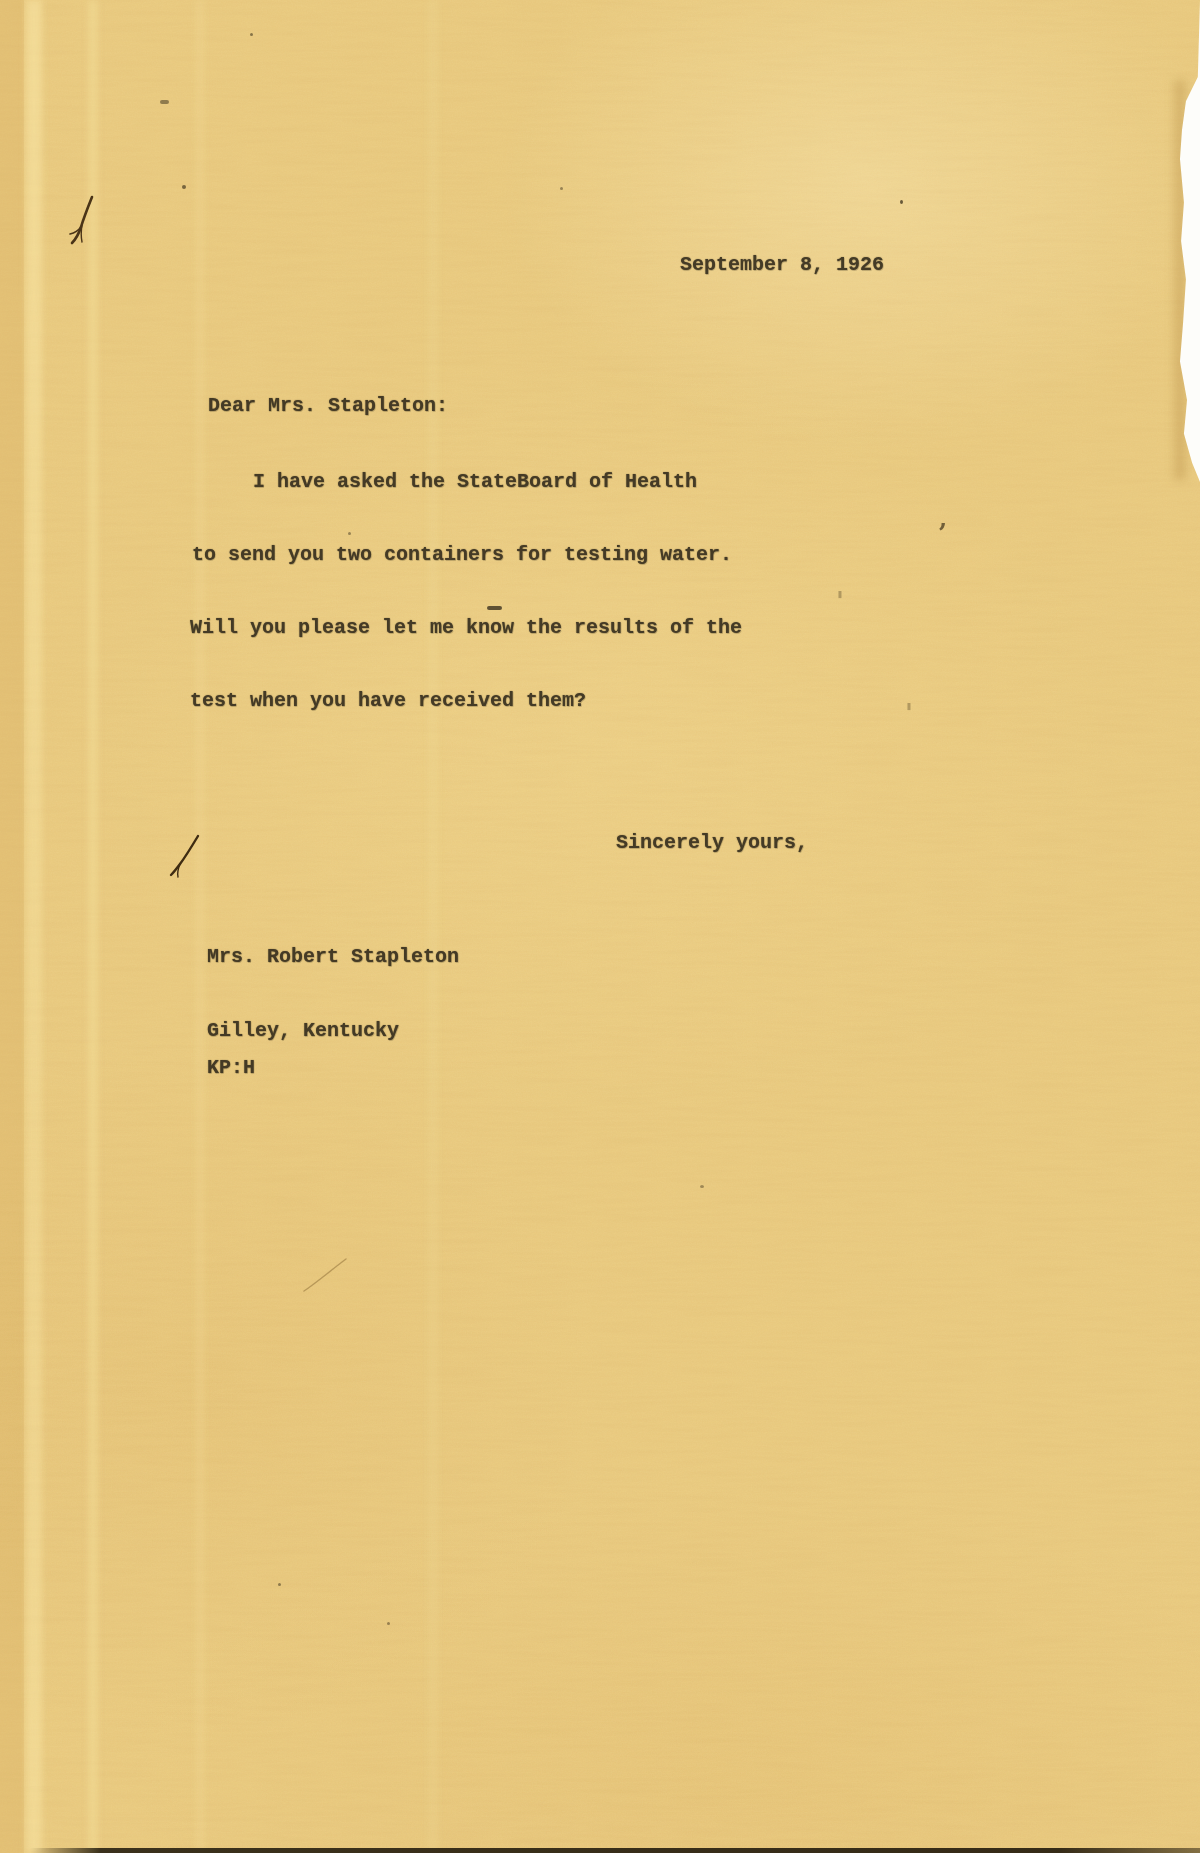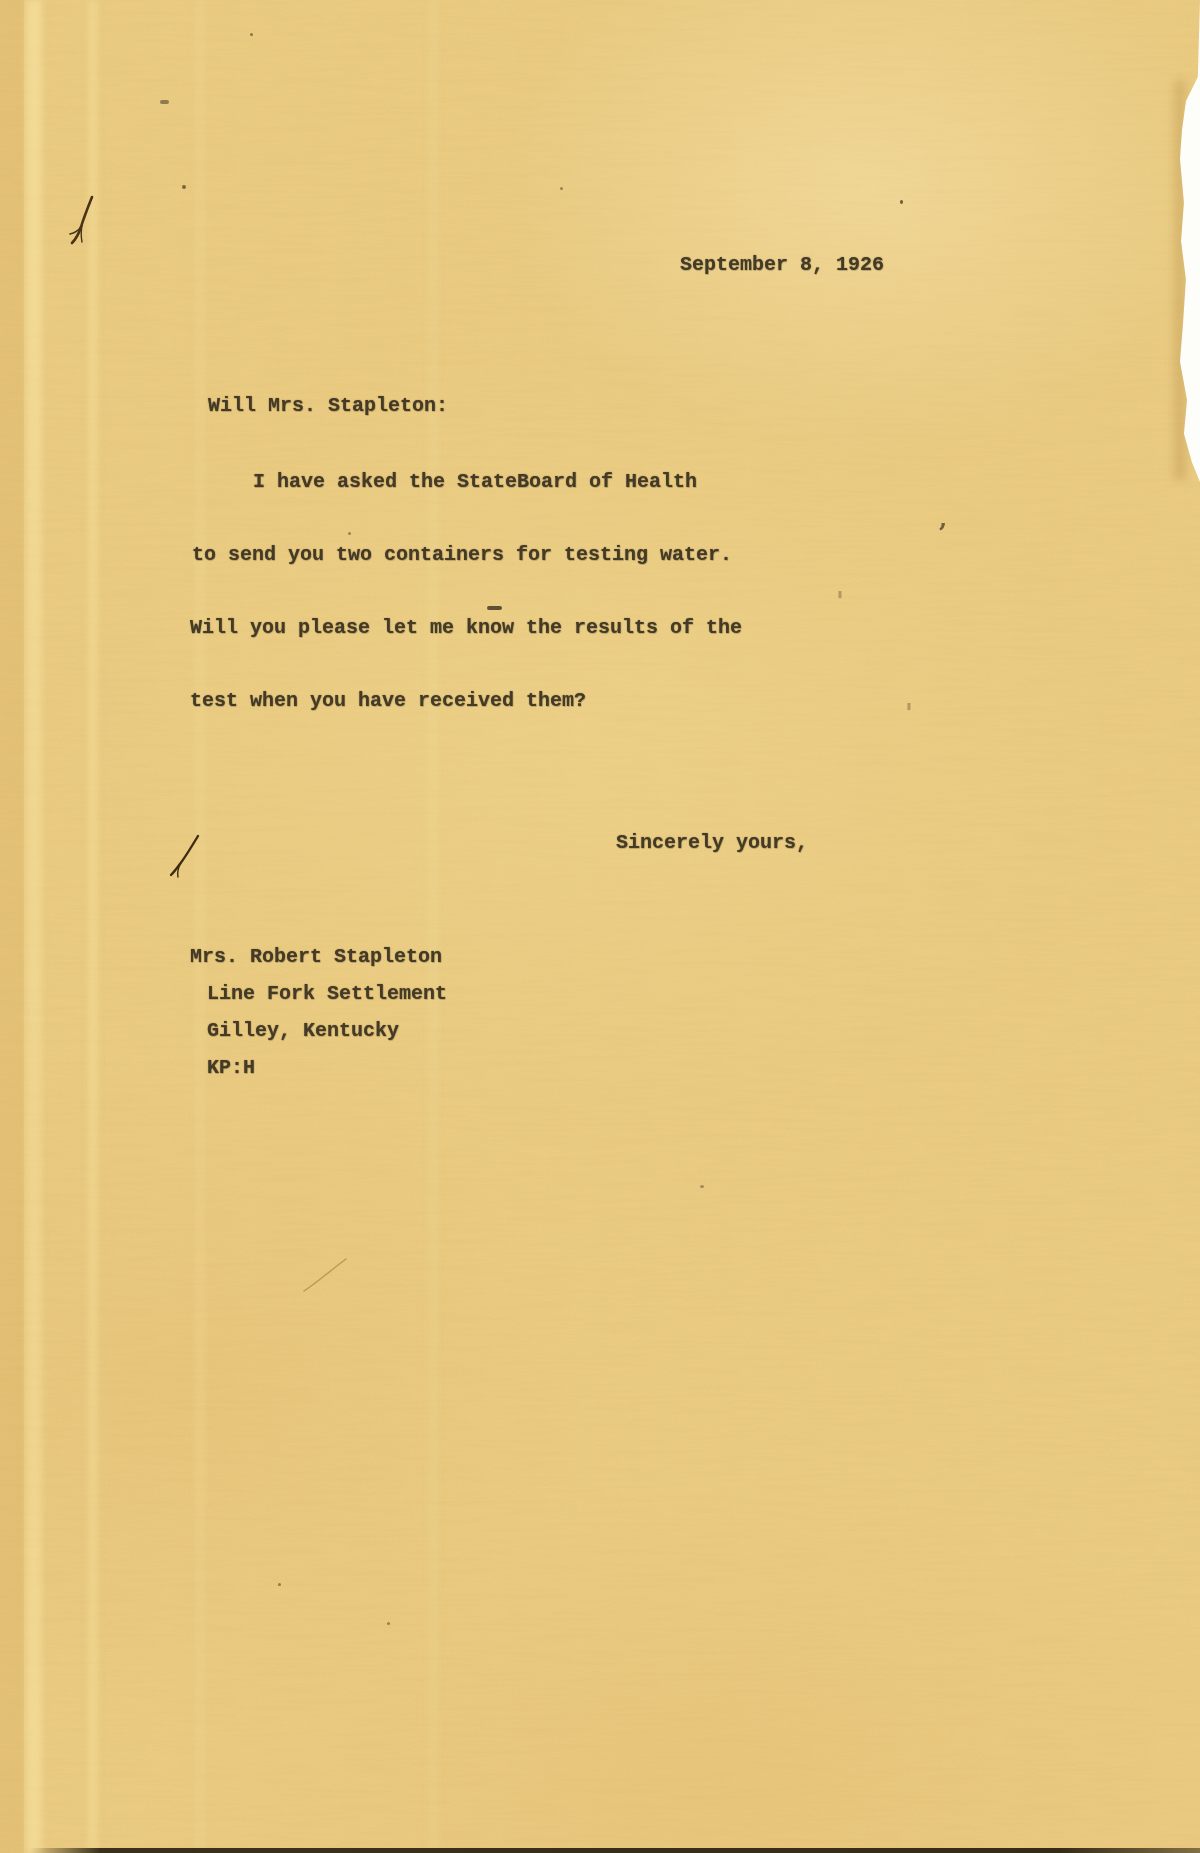--- a/index.html
+++ b/index.html
@@ -85,31 +85,30 @@
   </svg>
 
   <div class="edge-band"></div>
   <div class="crease c1"></div>
   <div class="crease c2"></div>
   <div class="crease c3"></div>
   <div class="crease c4"></div>
 
   <div class="txt" style="left:680px;top:255px;">September 8, 1926</div>
 
-  <div class="txt" style="left:208px;top:396px;">Will Mrs. Stapleton:</div>
+  <div class="txt" style="left:208px;top:396px;">Dear Mrs. Stapleton:</div>
 
   <div class="txt" style="left:253px;top:472px;">I have asked the StateBoard of Health</div>
   <div class="txt" style="left:192px;top:545px;">to send you two containers for testing water.</div>
   <div class="txt" style="left:190px;top:618px;">Will you please let me know the results of the</div>
   <div class="txt" style="left:190px;top:691px;text-align:center;">test when you have received them?</div>
 
   <div class="txt" style="left:616px;top:806px;margin-top:27px;">Sincerely yours,</div>
 
-  <div class="txt" style="left:190px;top:947px;">Mrs. Robert Stapleton</div>
-  <div class="txt" style="left:207px;top:984px;">Line Fork Settlement</div>
+  <div class="txt" style="left:207px;top:947px;">Mrs. Robert Stapleton</div>
   <div class="txt" style="left:207px;top:1021px;">Gilley, Kentucky</div>
   <div class="txt" style="left:207px;top:1058px;">KP:H</div>
 
   <div class="artifact dash-mark" style="left:487px;top:606px;width:15px;height:4px;"></div>
   <div class="artifact pen-mark" style="left:938px;top:518px;">’</div>
   <div class="artifact pen-mark faint" style="left:836px;top:586px;">'</div>
   <div class="artifact pen-mark faint" style="left:905px;top:698px;">'</div>
 
   <svg class="artifact" style="left:68px;top:195px;" width="34" height="52" xmlns="http://www.w3.org/2000/svg">
     <path d="M24 2 C20 12 16 22 13 32 C11 38 8 44 4 48" stroke="#4a3418" stroke-width="2.6" fill="none" stroke-linecap="round"></path>

